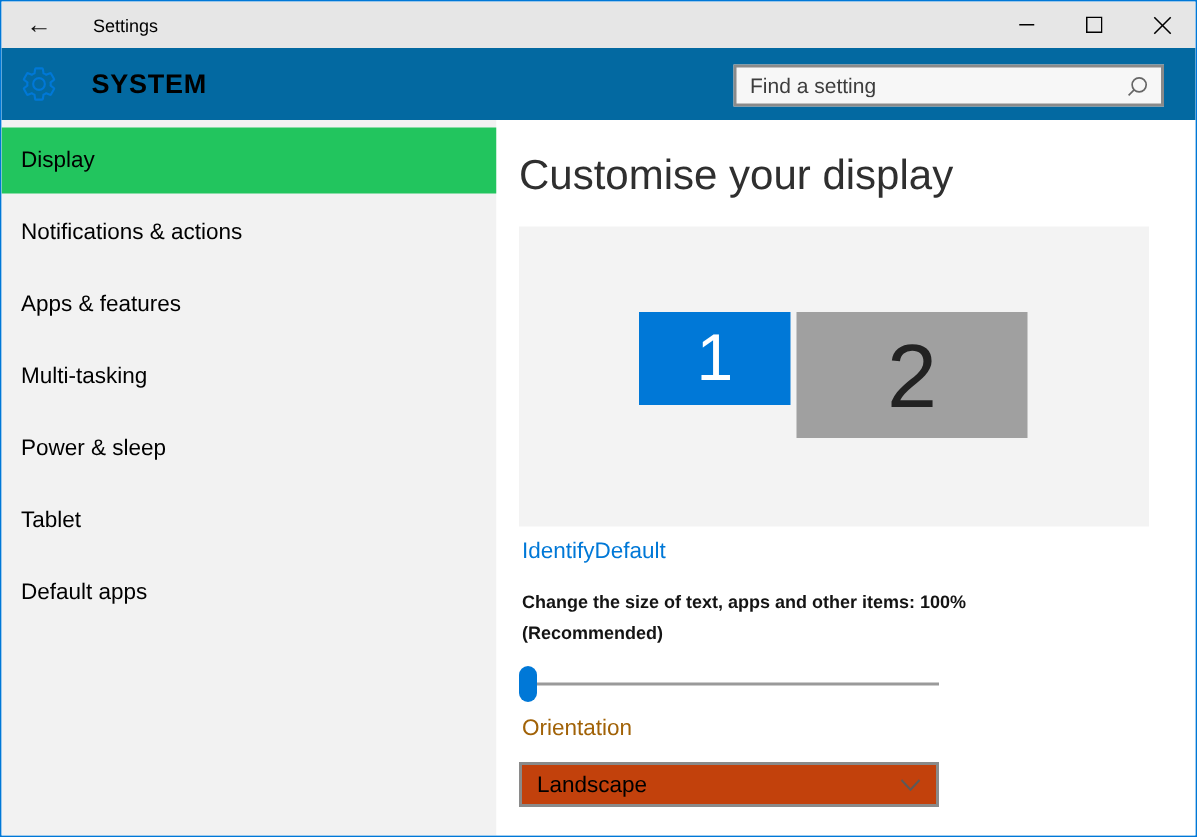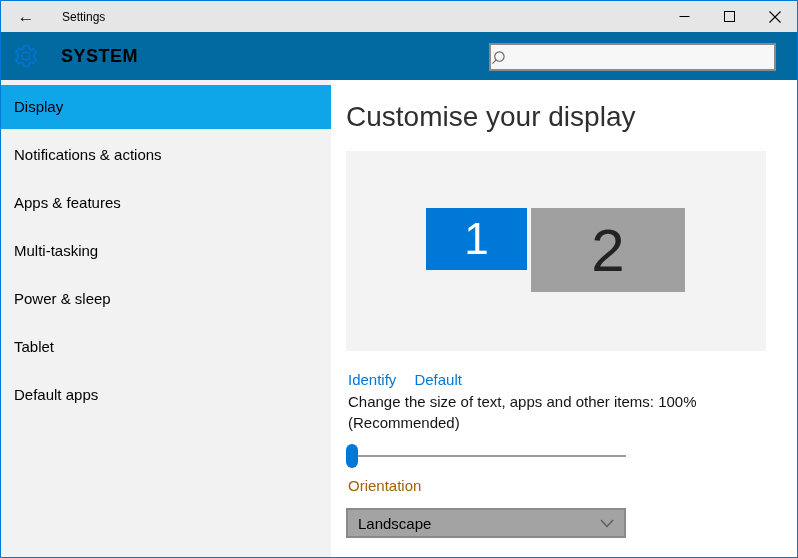--- a/index.html
+++ b/index.html
@@ -20,42 +20,42 @@
   .app-icon { position:absolute; left:12px; top:11px; width:26px; height:26px; }
   .page-title { position:absolute; left:60px; top:0; line-height:48px; font-size:18px; font-weight:600; color:#000; letter-spacing:0.5px; }
   .search-box { position:absolute; right:21px; top:11px; width:287px; height:28px; border:2px solid #8a8a8a; background:#f7f7f7; display:flex; align-items:center; }
   .search-box input { flex:1; border:none; background:transparent; outline:none; font-family:inherit; font-size:14px; color:#222; padding-left:9px; }
   .search-box input::placeholder { color:#3d3d3d; opacity:1; }
   .search-icon { margin-right:8px; display:flex; }
 
   
   .sidebar { position:absolute; top:79px; left:0; width:330px; bottom:0; background:#f2f2f2; padding-top:5px; }
   .side-item { height:44px; line-height:44px; padding-left:13px; margin-bottom:4px; font-size:15px; color:#000; cursor:default; }
-  .side-item.selected { background:#0ea5e9; }
+  .side-item.selected { background:#22c55e; }
 
   
   .content { position:absolute; top:79px; left:330px; right:0; bottom:0; background:#fff; }
   .heading { position:absolute; left:15px; top:21px; font-size:28px; font-weight:400; color:#2f2f2f; }
 
   .preview { position:absolute; left:15px; top:71px; width:420px; height:200px; background:#f3f3f3; }
   .monitor { position:absolute; display:flex; align-items:center; justify-content:center; font-weight:300; }
   .monitor-1 { left:80px; top:57px; width:101px; height:62px; background:#0078d7; color:#ffffff; font-size:44px; }
   .monitor-2 { left:185px; top:57px; width:154px; height:84px; background:#a0a0a0; color:#222222; font-size:60px; }
 
-  .links { position:absolute; left:17px; top:291px; display:flex; gap:18px; font-size:15px; }
+  .links { position:absolute; left:17px; top:279px; display:flex; font-size:15px; }
   .links a { color:#0078d7; text-decoration:none; cursor:default; }
 
-  .scaling-text { position:absolute; left:17px; top:311px; width:370px; font-size:15px; line-height:21px; color:#141414; }
+  .scaling-text { position:absolute; left:17px; top:311px; width:370px; font-size:12px; line-height:21px; color:#141414;font-weight:bold; }
 
   .slider { position:absolute; left:17px; top:364px; width:278px; height:24px; }
   .slider-track { position:absolute; left:0; top:11px; width:278px; height:2px; background:#9a9a9a; }
   .slider-thumb { position:absolute; left:-2px; top:0; width:12px; height:24px; border-radius:6px; background:#0078d7; }
 
   .orientation-label { position:absolute; left:17px; top:397px; font-size:15px; color:#a16207; }
-  .dropdown { position:absolute; left:15px; top:428px; width:280px; height:30px; border:2px solid #8a8a8a; background:#a3a3a3; display:flex; align-items:center; justify-content:space-between; padding:0 10px; font-size:15px; color:#000; cursor:default;gap:38px; }
+  .dropdown { position:absolute; left:15px; top:428px; width:280px; height:30px; border:2px solid #8a8a8a; background:#c2410c; display:flex; align-items:center; justify-content:space-between; padding:0 10px; font-size:15px; color:#000; cursor:default;gap:38px; }
 </style>
 </head>
 <body>
 
 <div class="window">
 
   <div class="titlebar">
     <div class="back-button">
       <span>←</span>
     </div>
@@ -79,20 +79,21 @@
       </div>
     </div>
   </div>
 
   <div class="header">
     <svg class="app-icon" viewBox="0 0 24 24">
       <path fill="none" stroke="#0078d7" stroke-width="1.3" d="M19.14,12.94c0.04-0.3,0.06-0.61,0.06-0.94c0-0.32-0.02-0.64-0.07-0.94l2.03-1.58c0.18-0.14,0.23-0.41,0.12-0.61l-1.92-3.32c-0.12-0.22-0.37-0.29-0.59-0.22l-2.39,0.96c-0.5-0.38-1.03-0.7-1.62-0.94L14.4,2.81c-0.04-0.24-0.24-0.41-0.48-0.41h-3.84c-0.24,0-0.43,0.17-0.47,0.41L9.25,5.35C8.66,5.59,8.12,5.92,7.63,6.29L5.24,5.33c-0.22-0.08-0.47,0-0.59,0.22L2.74,8.87C2.62,9.08,2.66,9.34,2.86,9.48l2.03,1.58C4.84,11.36,4.8,11.69,4.8,12s0.02,0.64,0.07,0.94l-2.03,1.58c-0.18,0.14-0.23,0.41-0.12,0.61l1.92,3.32c0.12,0.22,0.37,0.29,0.59,0.22l2.39-0.96c0.5,0.38,1.03,0.7,1.62,0.94l0.36,2.54c0.05,0.24,0.24,0.41,0.48,0.41h3.84c0.24,0,0.44-0.17,0.47-0.41l0.36-2.54c0.59-0.24,1.13-0.56,1.62-0.94l2.39,0.96c0.22,0.08,0.47,0,0.59-0.22l1.92-3.32c0.12-0.22,0.07-0.47-0.12-0.61L19.14,12.94z M12,15.6c-1.98,0-3.6-1.62-3.6-3.6s1.62-3.6,3.6-3.6s3.6,1.62,3.6,3.6S13.98,15.6,12,15.6z"></path>
     </svg>
     <div class="page-title">SYSTEM</div>
     <div class="search-box">
+      <input type="text" placeholder="Find a setting" style="">
       <span class="search-icon">
         <svg width="15" height="15" viewBox="0 0 16 16">
             <circle cx="9" cy="7" r="5" fill="none" stroke="#666" stroke-width="1.2"></circle>
             <line x1="5.4" y1="10.6" x2="1.5" y2="14.5" stroke="#666" stroke-width="1.2"></line>
           </svg>
       </span>
     </div>
   </div>
 
   <div class="sidebar">

